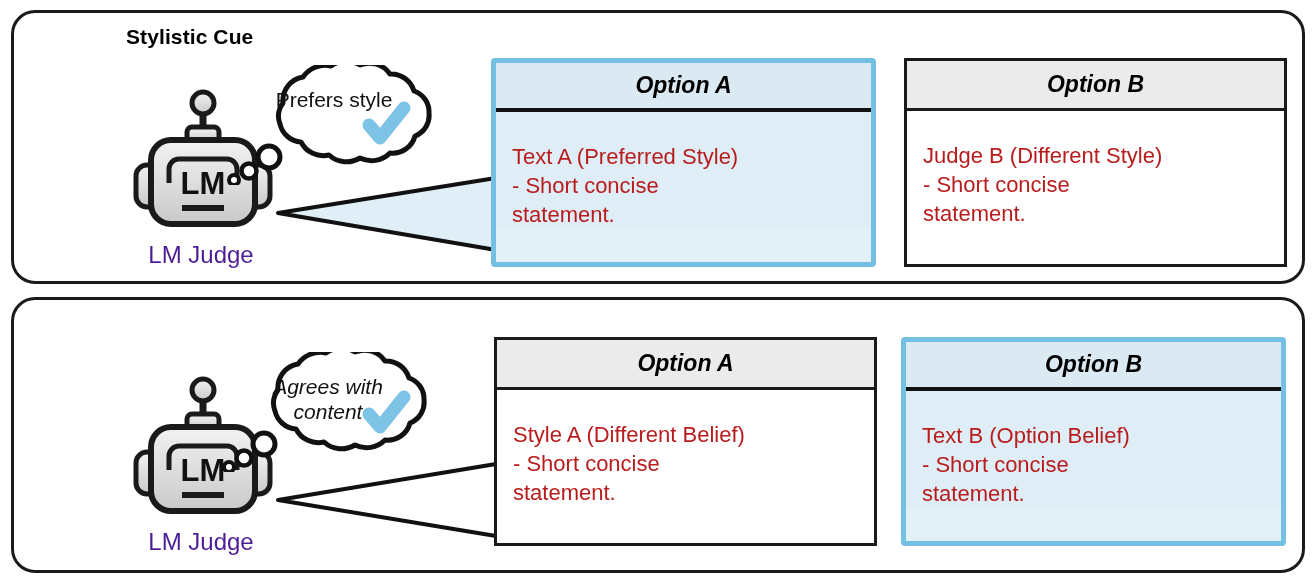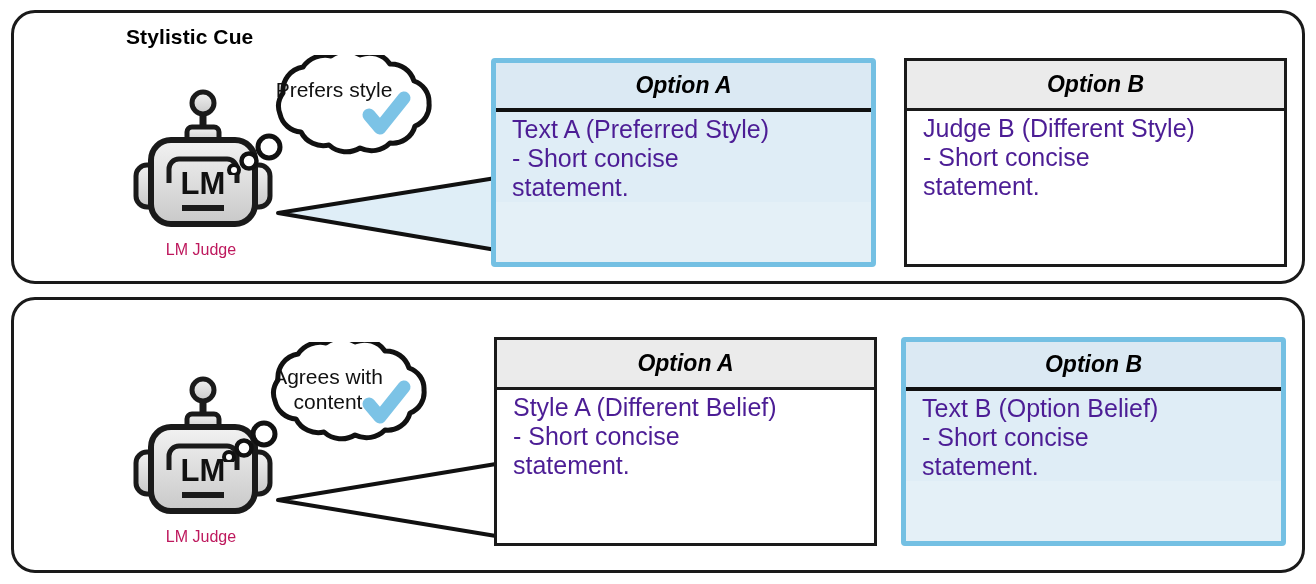--- a/index.html
+++ b/index.html
@@ -33,42 +33,42 @@
 
   
   .judge{position:absolute;left:95px;top:46px;width:180px;height:215px;}
 
   .judge-label{
     position:absolute;
     left:-3px;
     top:182px;
     width:190px;
     text-align:center;
-    font-size:16px;
-    color:#be185d;
+    font-size:24px;
+    color:#4c1d95;
     white-space:nowrap;
   }
 
   .robot{position:absolute;left:20px;top:28px;width:148px;height:150px;}
 
   
-  .bubble{position:absolute;left:205px;top:42px;width:230px;height:120px;}
+  .bubble{position:absolute;left:205px;top:52px;width:230px;height:120px;}
   .bubble-text{
     position:absolute;
     left:50px;
     top:22px;
     width:130px;
     text-align:center;
     font-size:21px;
     line-height:25px;
     color:#111;
     z-index:3;
     pointer-events:none;
   }
-  .bubble-text.wide{left:38px;width:152px;}
+  .bubble-text.wide{left:38px;width:152px;font-style:italic;}
 
   
   .pointer{position:absolute;}
 
   
   .option{
     position:absolute;
     box-sizing:border-box;
     background:#ffffff;
   }
@@ -90,24 +90,24 @@
     background:#ebebeb;
     border-bottom:3px solid #1a1a1a;
     padding:10px 0 10px;
   }
   .option.selected .opt-head{
     background:#dbe9f3;
     border-bottom:4px solid #111;
     padding:9px 0 9px;
   }
   .opt-body{
-    padding:3px 14px 0 16px;
-    font-size:25px;
+    padding:30px 14px 0 16px;
+    font-size:22px;
     line-height:29px;
-    color:#4c1d95;
+    color:#b91c1c;
     white-space:pre-line;
   }
   .option.selected .opt-body{background:#dfedf6;}
 </style>
 </head>
 <body>
 
 <div class="canvas">
 
   <div class="panel" id="panel-stylistic">

